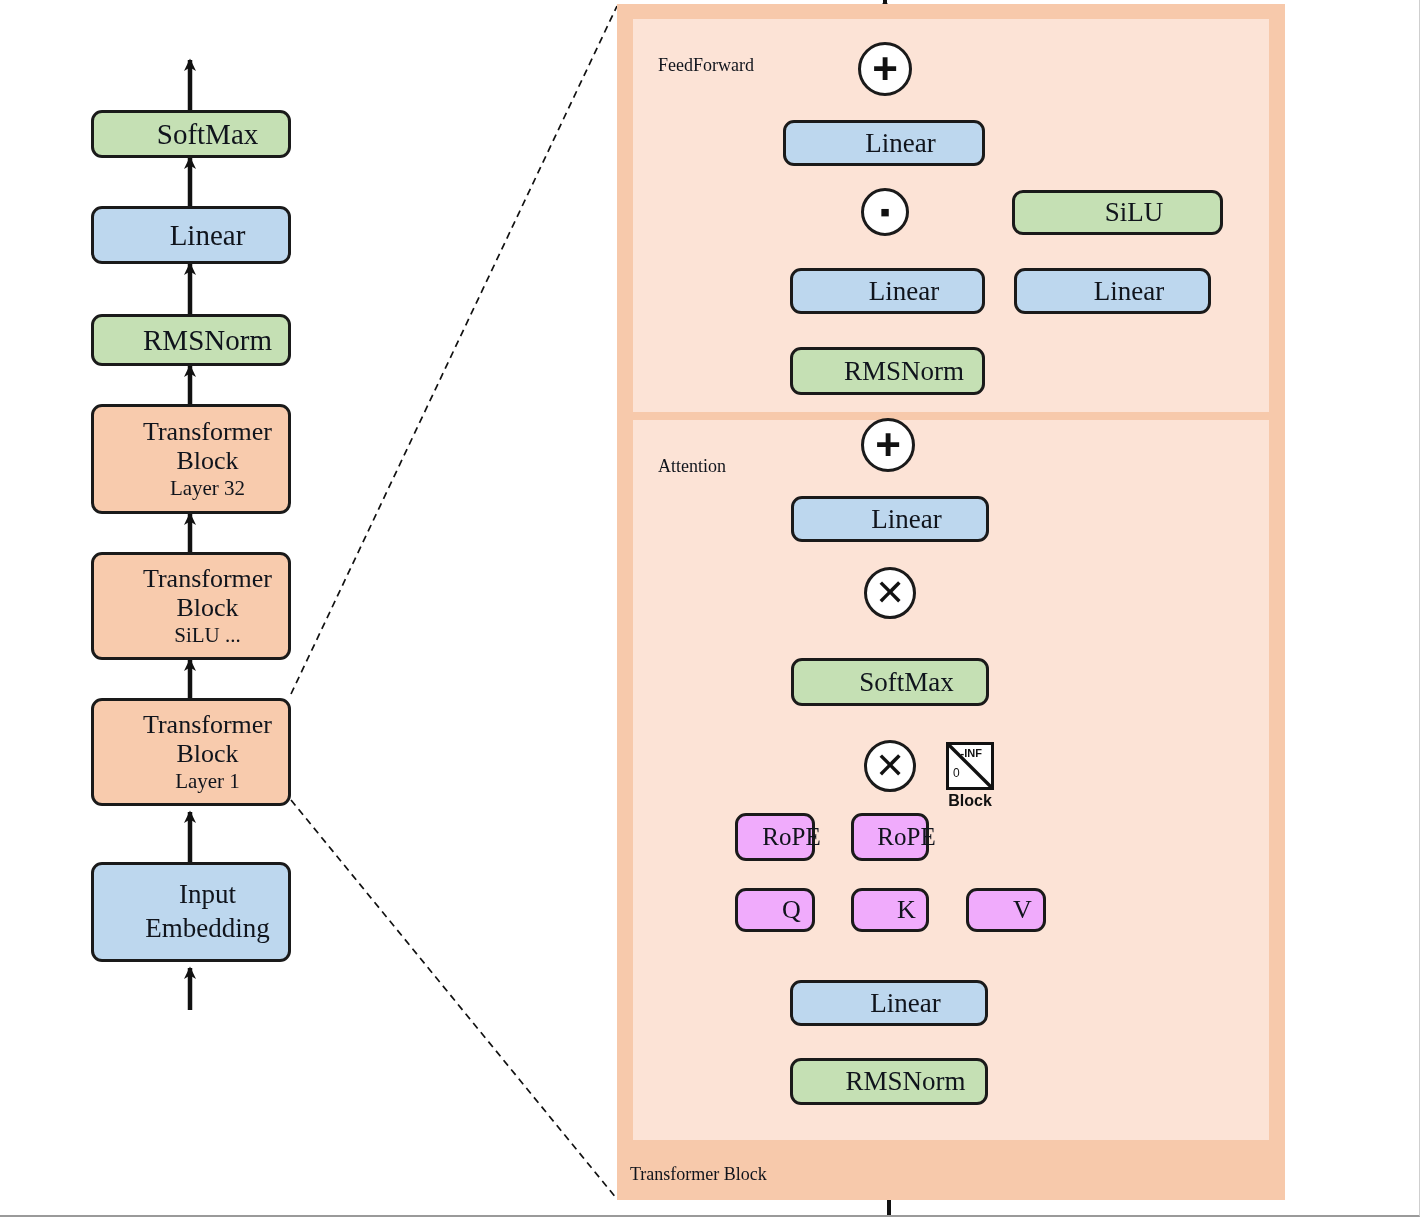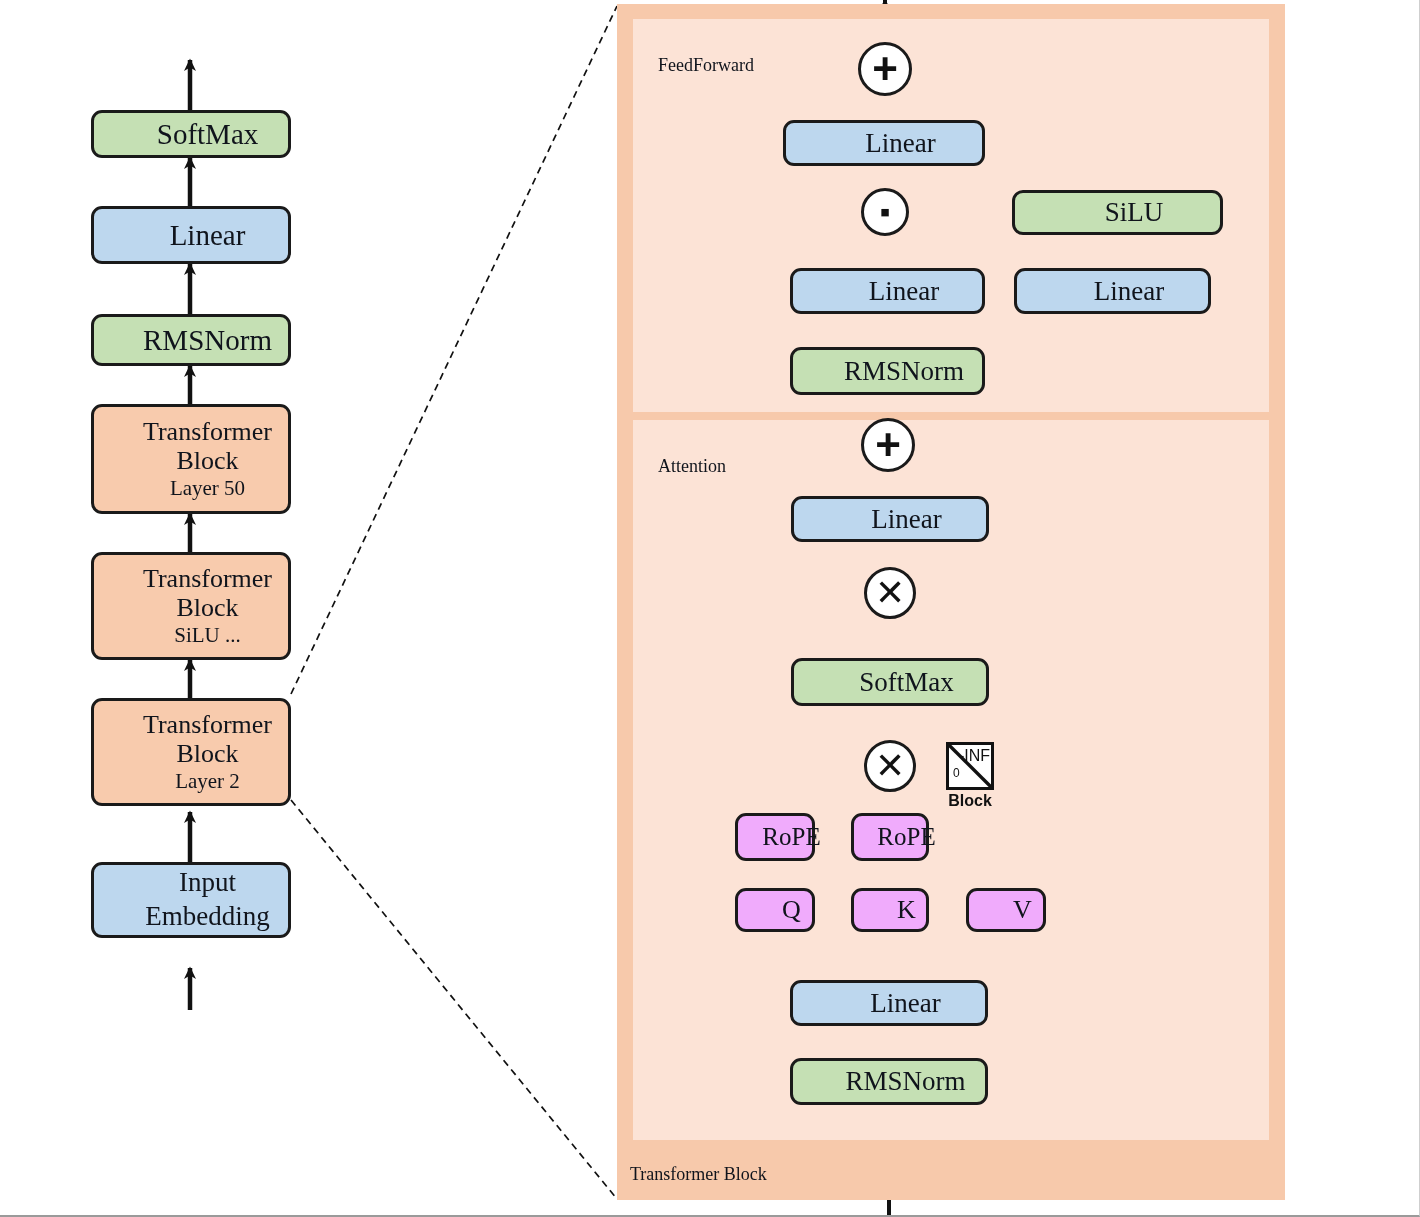--- a/index.html
+++ b/index.html
@@ -87,23 +87,23 @@
   .masksq{
     position:absolute;left:0;top:0;
     width:48px;height:48px;
     background:#ffffff;
     border:3px solid #111;
     box-sizing:border-box;
   }
   .masksq svg{position:absolute;left:0;top:0;}
   .mask-inf{
     position:absolute;
-    right:1px;top:2px;
+    right:9px;top:2px;
     font-family:"Liberation Sans", sans-serif;
-    font-size:16px;font-weight:400;color:#111;
+    font-size:11px;font-weight:700;color:#111;
   }
   .mask-zero{
     position:absolute;
     left:4px;top:21px;
     font-family:"Liberation Sans", sans-serif;
     font-size:12px;color:#111;
   }
   .mask-caption{
     position:absolute;
     left:-2px;top:50px;width:52px;
@@ -208,34 +208,34 @@
   <div class="node blue" style="left:91px;top:206px;width:200px;height:58px;font-size:29px;">
     <span class="stacklabel">Linear</span>
   </div>
 
   <div class="node green" style="left:91px;top:314px;width:200px;height:52px;font-size:29px;">
     <span class="stacklabel">RMSNorm</span>
   </div>
 
   <div class="node orange" style="left:91px;top:404px;width:200px;height:110px;font-size:26px;flex-direction:column;">
     <span class="stacklabel">Transformer Block</span>
-    <span class="sublabel">Layer 50</span>
+    <span class="sublabel">Layer 32</span>
   </div>
 
   <div class="node orange" style="left:91px;top:552px;width:200px;height:108px;font-size:26px;flex-direction:column;">
     <span class="stacklabel">Transformer Block</span>
     <span class="sublabel">SiLU ...</span>
   </div>
 
   <div class="node orange" style="left:91px;top:698px;width:200px;height:108px;font-size:26px;flex-direction:column;">
     <span class="stacklabel">Transformer Block</span>
-    <span class="sublabel">Layer 2</span>
-  </div>
-
-  <div class="node blue" style="left:91px;top:862px;width:200px;height:76px;font-size:27px;line-height:1.25;">
+    <span class="sublabel">Layer 1</span>
+  </div>
+
+  <div class="node blue" style="left:91px;top:862px;width:200px;height:100px;font-size:27px;line-height:1.25;">
     <span class="stacklabel" style="white-space:pre-line;">Input
 Embedding</span>
   </div>
 
   <div class="outerpanel" style="left:617px;top:4px;width:668px;height:1196px;"></div>
 
   <div class="innerpanel" style="left:633px;top:19px;width:636px;height:393px;"></div>
 
   <div class="innerpanel" style="left:633px;top:420px;width:636px;height:720px;"></div>
 

